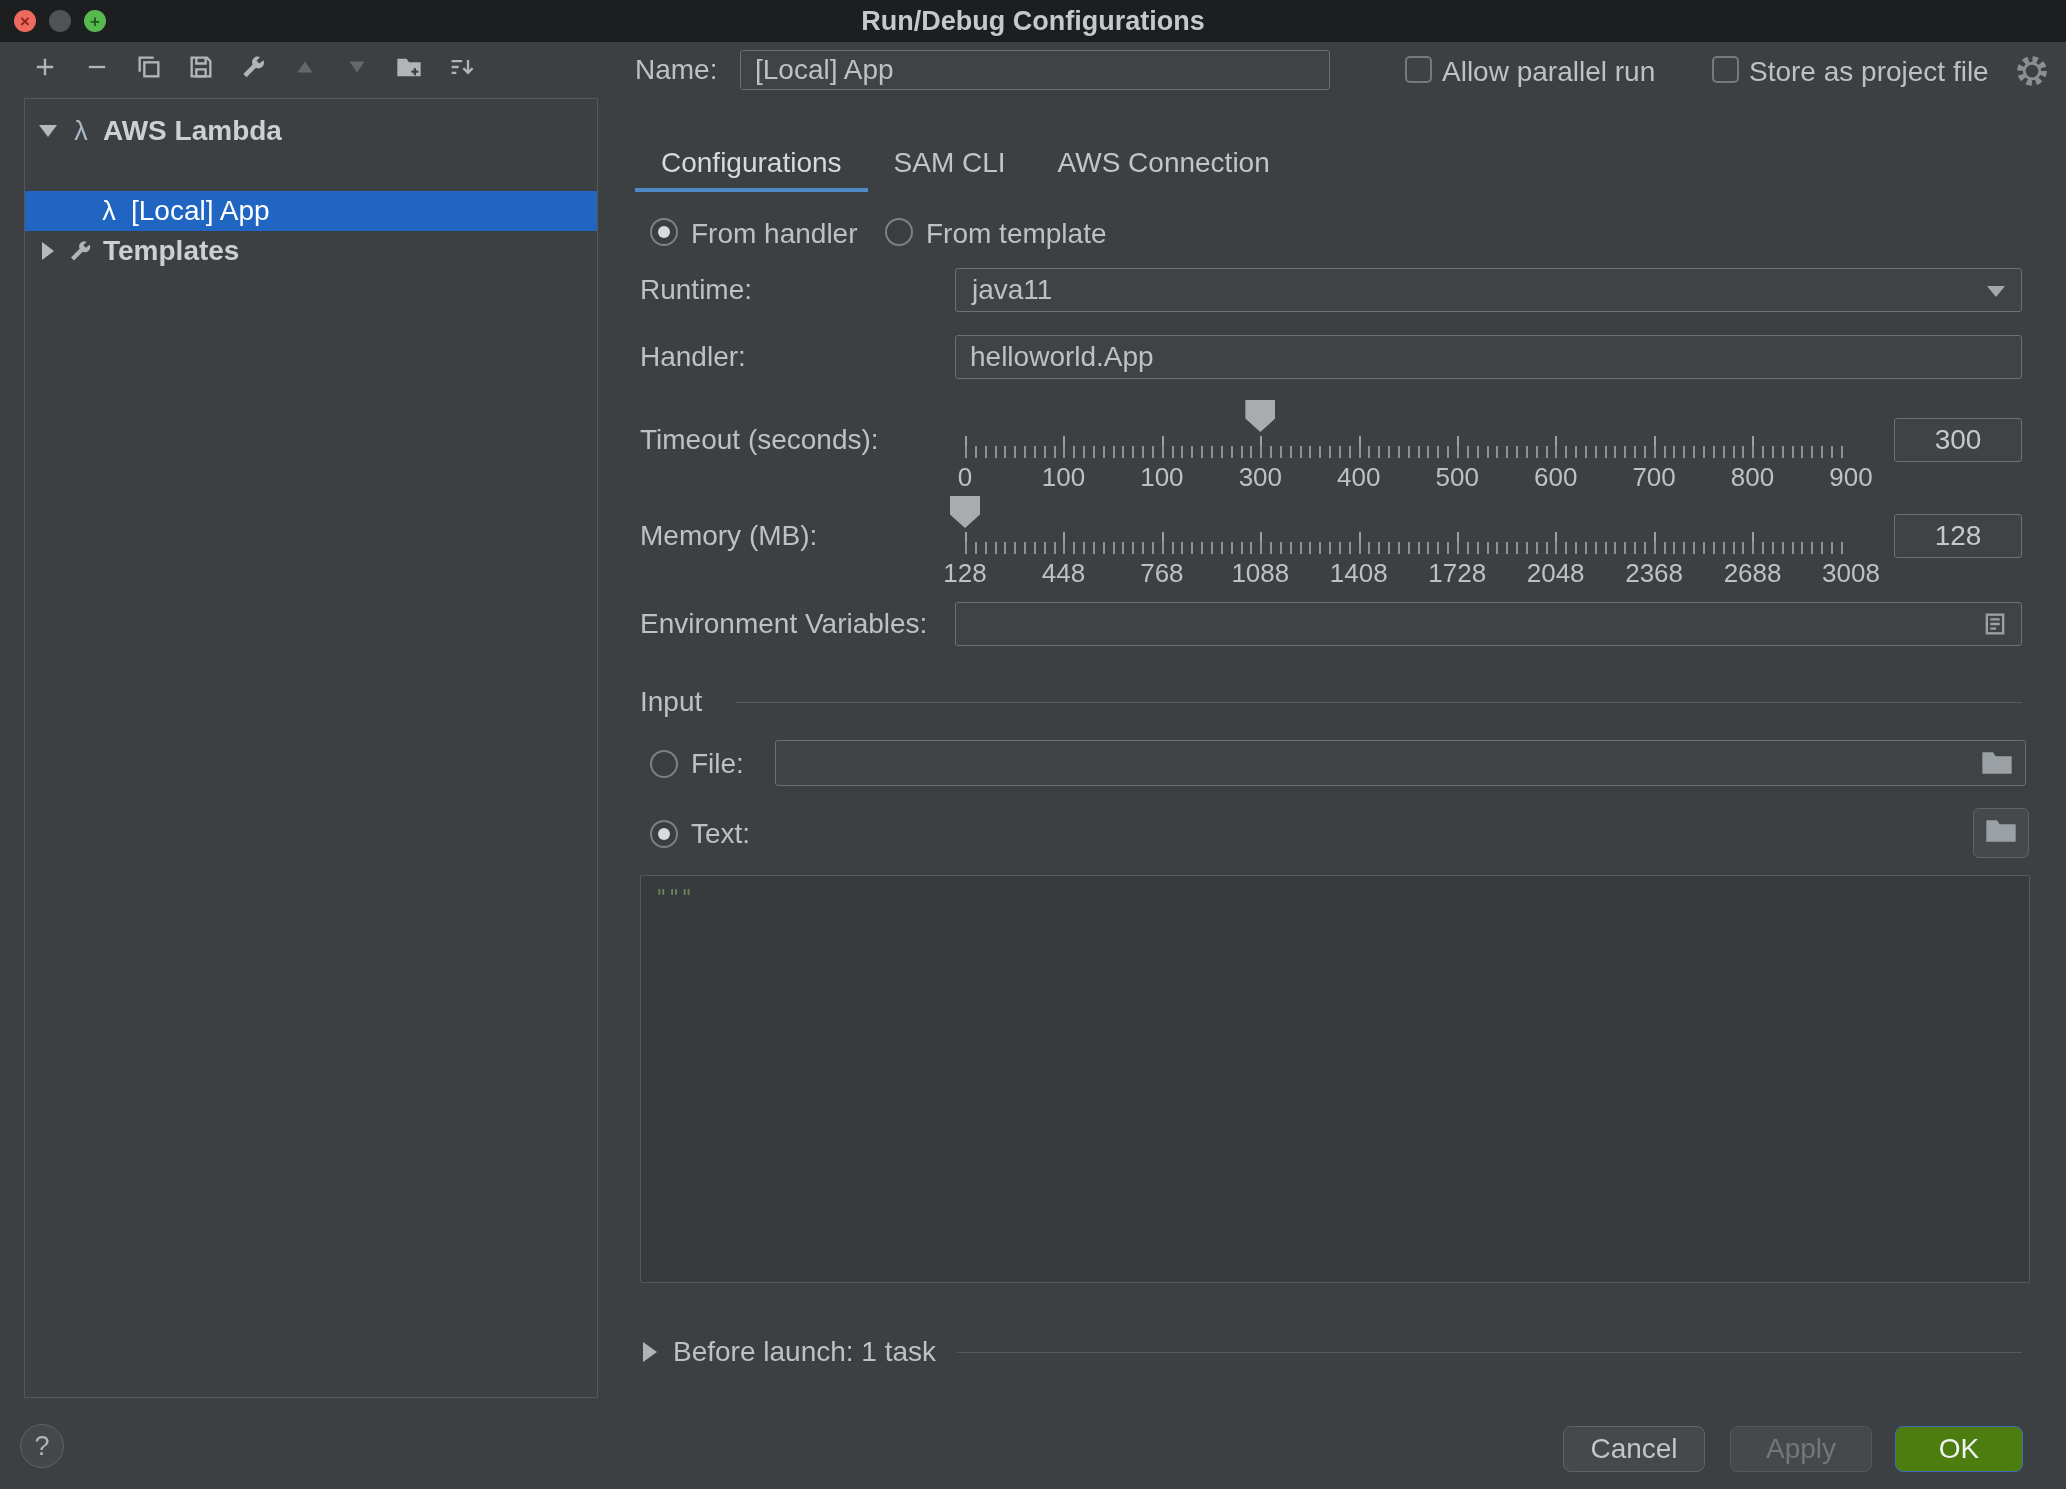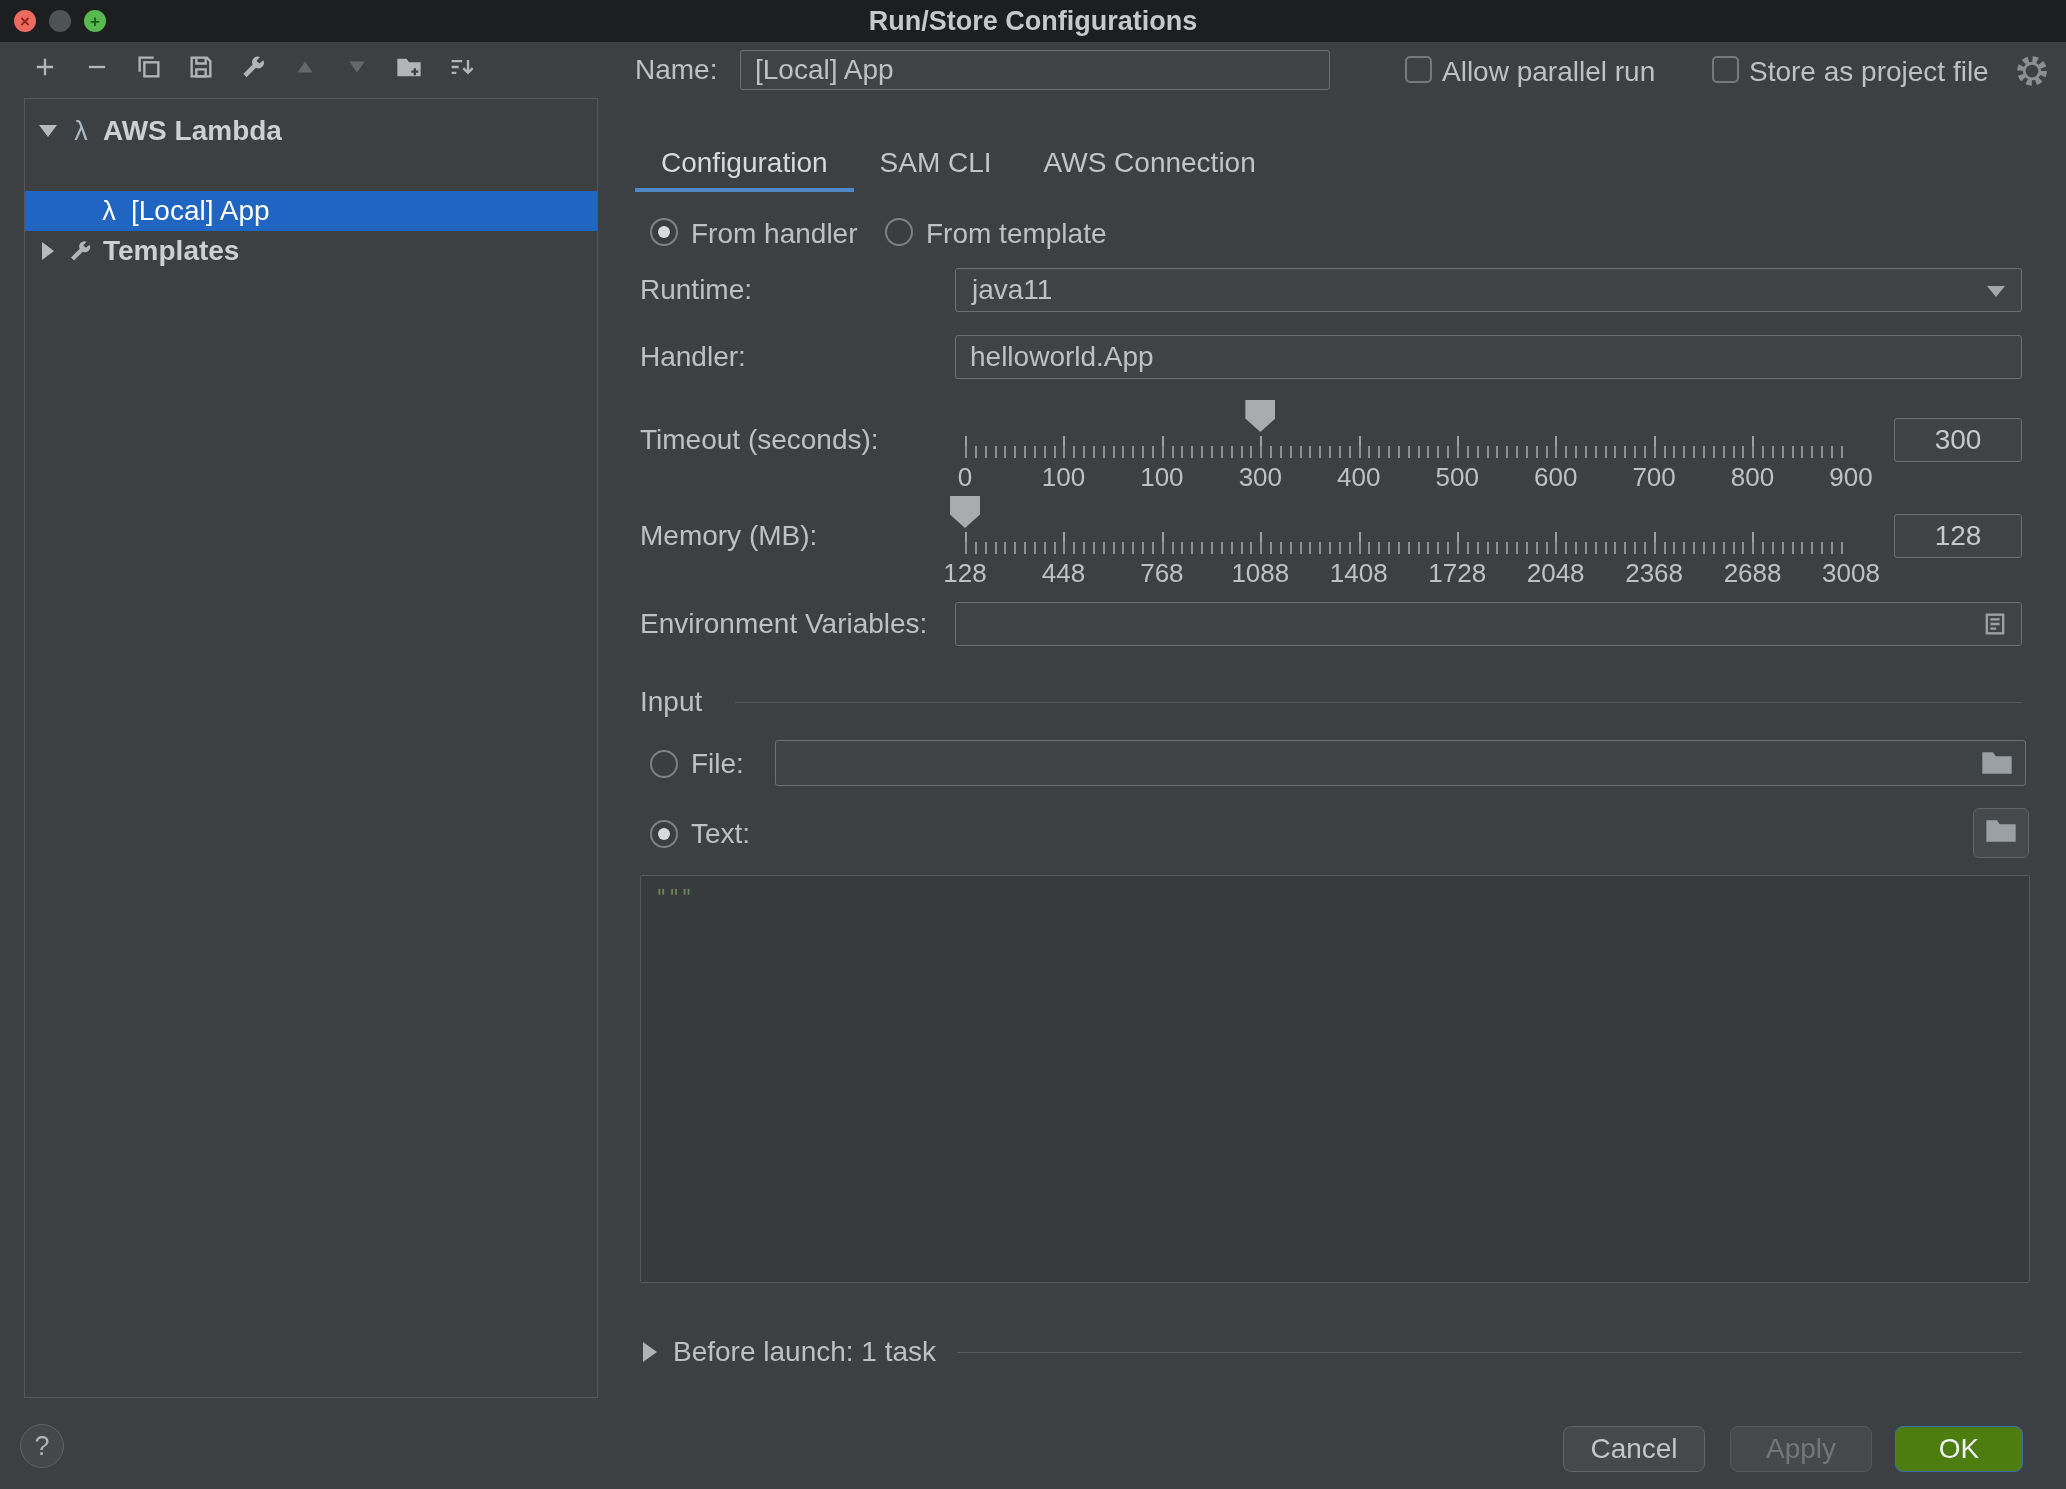--- a/index.html
+++ b/index.html
@@ -90,21 +90,21 @@
 <body>
 
 <div class="window">
 
   <div class="titlebar">
     <div class="traffic">
       <span class="tl red"></span>
       <span class="tl gray"></span>
       <span class="tl green"></span>
     </div>
-    <div class="title">Run/Store Configurations</div>
+    <div class="title">Run/Debug Configurations</div>
   </div>
 
   <div class="toolbar">
     <span class="tbi">
         <svg width="28" height="28" viewBox="0 0 24 24">
           <path d="M12 5v14M5 12h14"></path>
         </svg>
       </span>
     <span class="tbi">
         <svg width="28" height="28" viewBox="0 0 24 24">
@@ -181,21 +181,21 @@
     <span class="checkbox" style="left:1077px;top:14px"></span>
     <div class="lbl" style="left:1114px;top:12px">Store as project file</div>
     <span style="position:absolute;left:1380px;top:12px">
       <svg width="34" height="34" viewBox="0 0 24 24">
           <circle cx="12" cy="12" r="8" fill="none" stroke="#8b8f91" stroke-width="5" stroke-dasharray="3.5 2.8"></circle>
           <circle cx="12" cy="12" r="5.5" fill="#3c4042" stroke="#8b8f91" stroke-width="2"></circle>
         </svg>
     </span>
 
     <div class="tabs">
-      <div class="tab selected">Configuration</div>
+      <div class="tab selected">Configurations</div>
       <div class="tab">SAM CLI</div>
       <div class="tab">AWS Connection</div>
     </div>
 
     <span class="radio checked" style="left:15px;top:176px"></span>
     <div class="lbl" style="left:56px;top:174px">From handler</div>
     <span class="radio" style="left:250px;top:176px"></span>
     <div class="lbl" style="left:291px;top:174px">From template</div>
 
     <div class="lbl" style="left:5px;top:230px">Runtime:</div>

